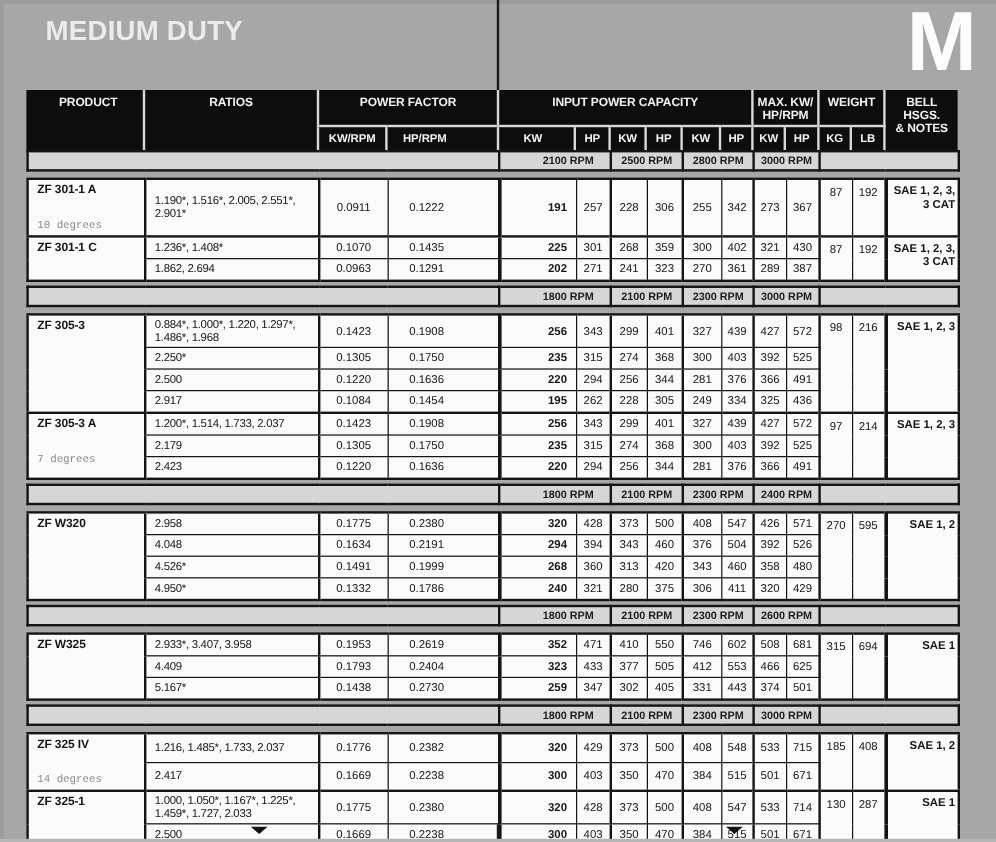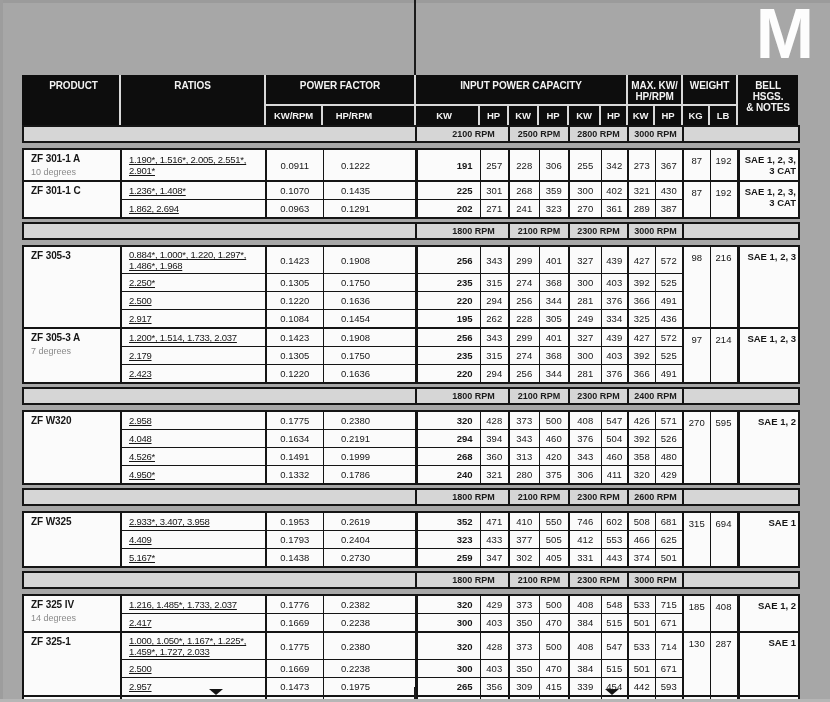--- a/index.html
+++ b/index.html
@@ -32,42 +32,43 @@
   .bandt td.bd-first{padding-left:22px;}
   
   .blkt{border:2px solid var(--bd,#151515);}
   .blkt td{background:var(--cell,#fbfbfb);border:1px solid var(--bd,#151515);font-size:9.5px;
            color:#161616;vertical-align:middle;padding:2px 3px;height:13px;line-height:11px;}
   .bt2{border-top-width:2px !important;}
   .bl2{border-left-width:2px !important;}
   .bl3{border-left-width:3px !important;font-weight:bold;}
   .pcell{vertical-align:top !important;padding:3px 2px 2px 7px !important;}
   .pname{font-weight:bold;font-size:10px;letter-spacing:-.1px;white-space:nowrap;}
-  .pdeg{color:var(--deg,#8a8a8a);font-size:9px;margin-top:3px;}
+  .pdeg{color:var(--deg,#8a8a8a);font-size:9px;margin-top:19px;font-family:Liberation Mono, monospace;}
   .rcell{text-align:left;padding-left:7px !important;font-size:9px;letter-spacing:-.25px;}
-  .rcell .ln{white-space:nowrap;overflow:hidden;text-decoration:underline;}
+  .rcell .ln{white-space:nowrap;overflow:hidden;}
   .num{text-align:center;}
   .num-r{text-align:right;padding-right:7px !important;}
   .pfhp{padding-right:30px !important;}
   .wcell{vertical-align:top !important;padding-top:5px !important;}
   .ncell{vertical-align:top !important;font-size:7.5px;line-height:9px;
          padding:4px 2px 2px 5px !important;text-align:right;letter-spacing:0;margin-left:16px;}
   .tri{position:absolute;top:689px;width:0;height:0;border-left:7px solid transparent;
        border-right:7px solid transparent;border-top:6px solid #141414;}
   .tri1{left:209px;}
   .tri2{left:605px;}
 </style>
 </head>
 <body>
 
 <div class="page" style="--page-bg: #a7a7a7; --band: #d6d6d6; --hdr: #0d0d0d; --hdiv: #d9d9d9; --cell: #fbfbfb; --bd: #151515; --title: #ebebeb; --deg: #8a8a8a;">
   <div class="edge-top"></div>
   <div class="edge-left"></div>
 
   <div class="title">
+    <div>MEDIUM DUTY</div>
   </div>
   <div class="corner">M</div>
 
   <div class="fold fold-top"></div>
 
   <div class="tablewrap" id="table-root">
       <table class="htab">
         <colgroup>
           <col style="width: 98px;">
           <col style="width: 145px;">

